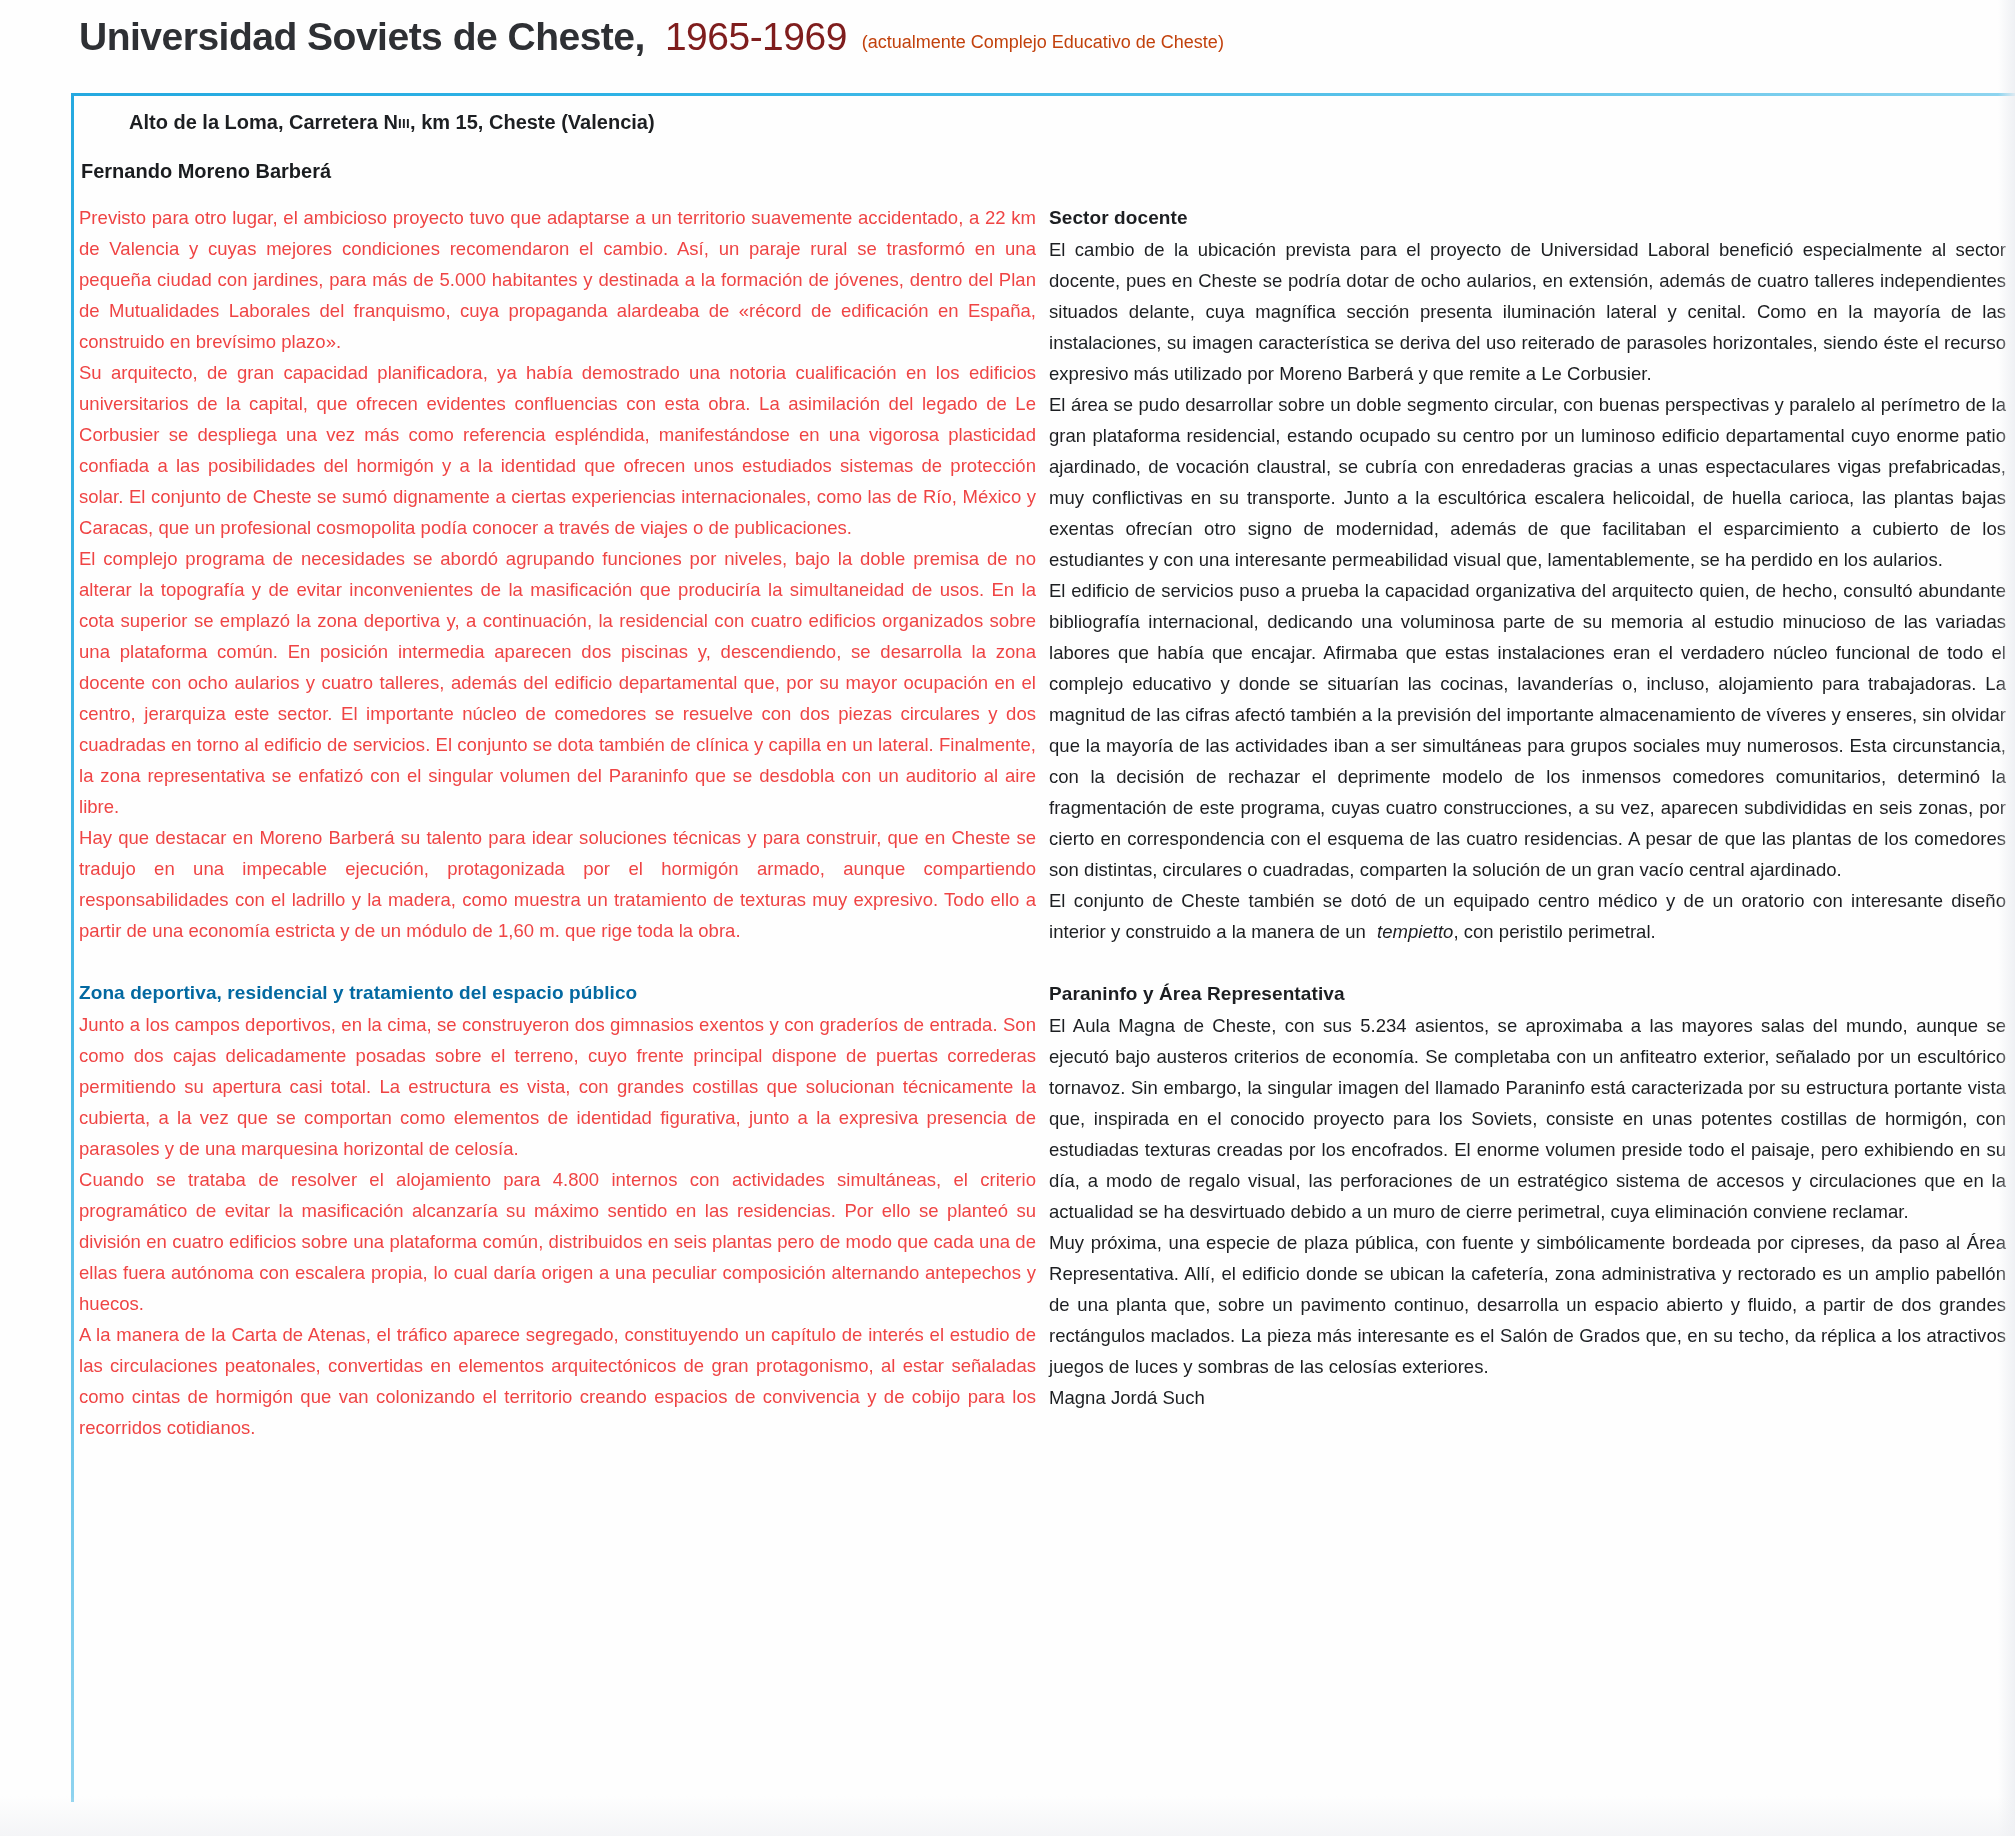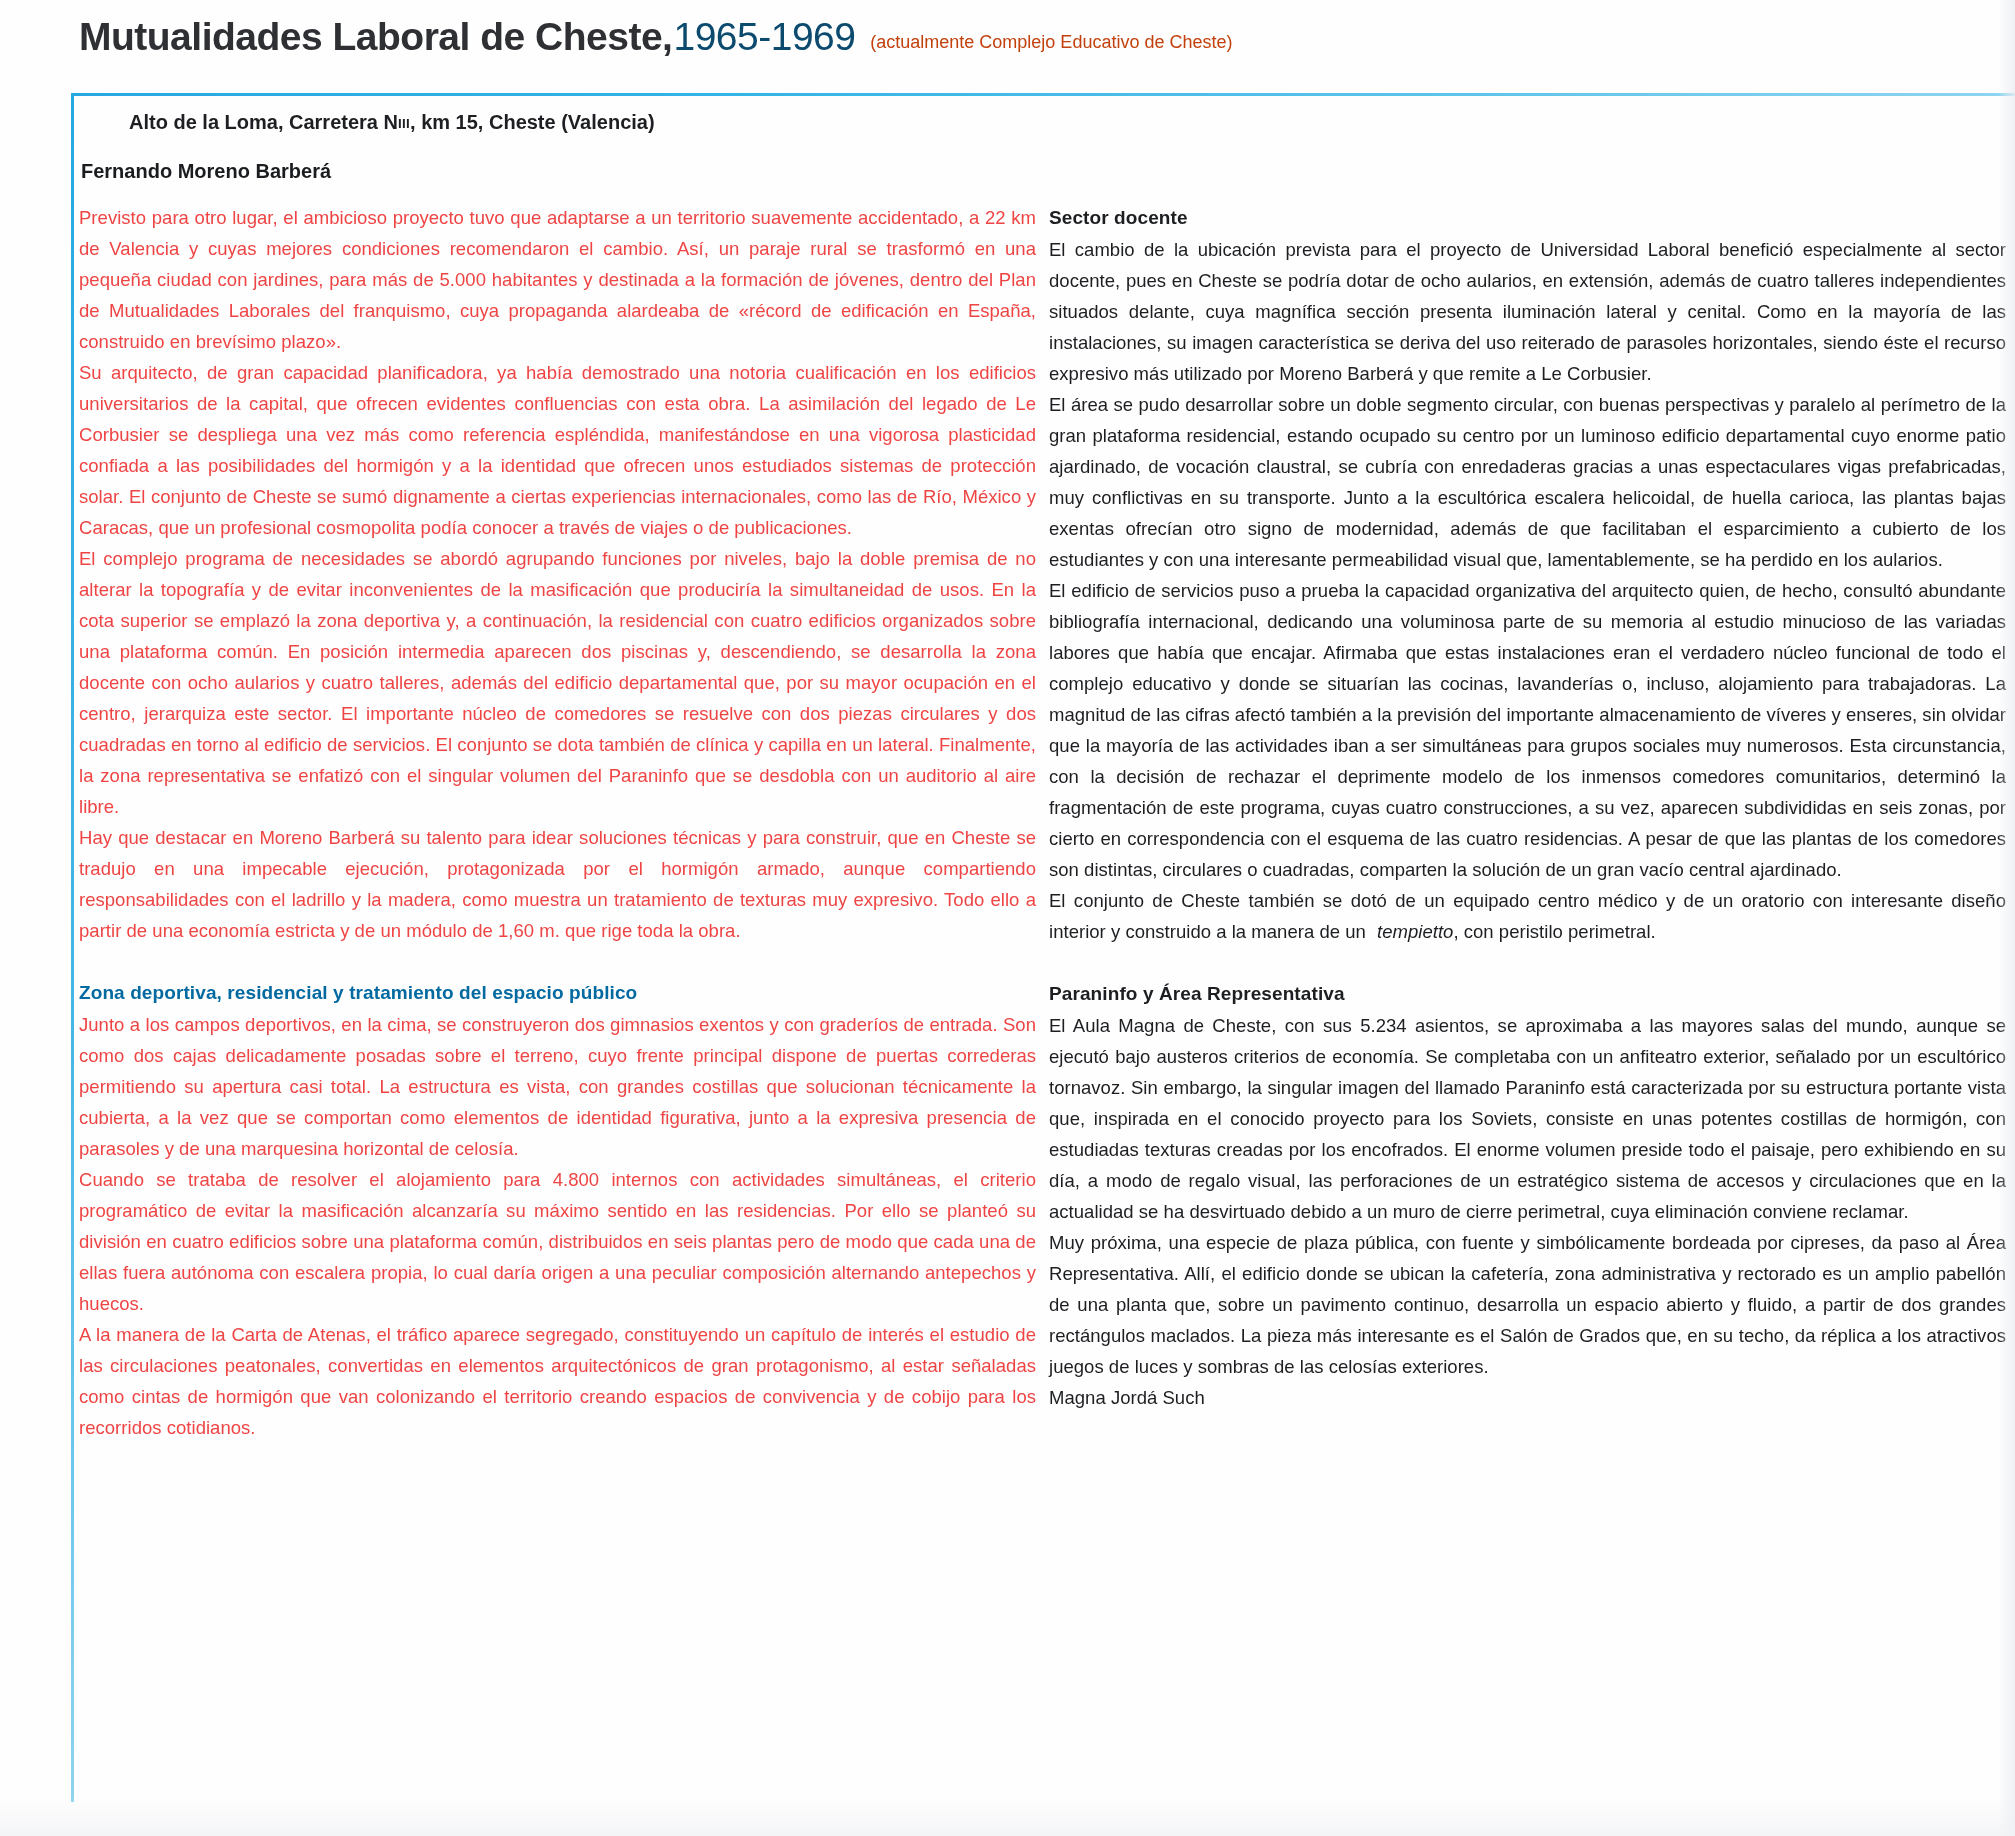--- a/index.html
+++ b/index.html
@@ -67,22 +67,22 @@
     font-size: 39px;
     font-weight: bold;
     letter-spacing: -0.5px;
     color: #2e3034;
     font-family: "Liberation Sans", "DejaVu Sans", sans-serif;
   }
   .title-years {
     font-size: 39px;
     font-weight: normal;
     letter-spacing: -0.5px;
-    color: #0c4a6e;
-    margin-left: 1px;
+    color: #7f1d1d;
+    margin-left: 20px;
   }
   .title-paren {
     font-size: 18px;
     font-weight: normal;
     color: #c2410c;
     margin-left: 14.8px;
     position: relative;
     top: -2px;
   }
 
@@ -182,21 +182,21 @@
   
   .col-right p, .col-right h3 { color: #1c1e21; }
 </style>
 </head>
 <body>
 
 <div class="page">
 
   <div class="header">
     <div class="title-line">
-      <span class="title-main">Mutualidades Laboral de Cheste,</span>
+      <span class="title-main">Universidad Soviets de Cheste,</span>
       <span class="title-years">1965-1969</span>
       <span class="title-paren">(actualmente Complejo Educativo de Cheste)</span>
     </div>
   </div>
 
   <div class="rule-top"></div>
   <div class="rule-left"></div>
 
   <div class="meta">
     <div class="meta-address">

